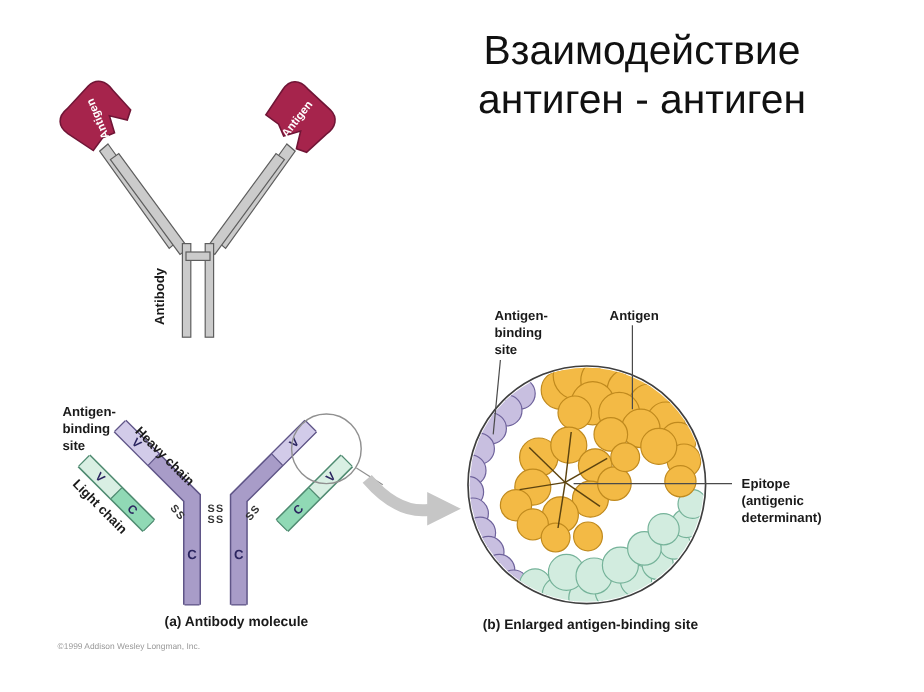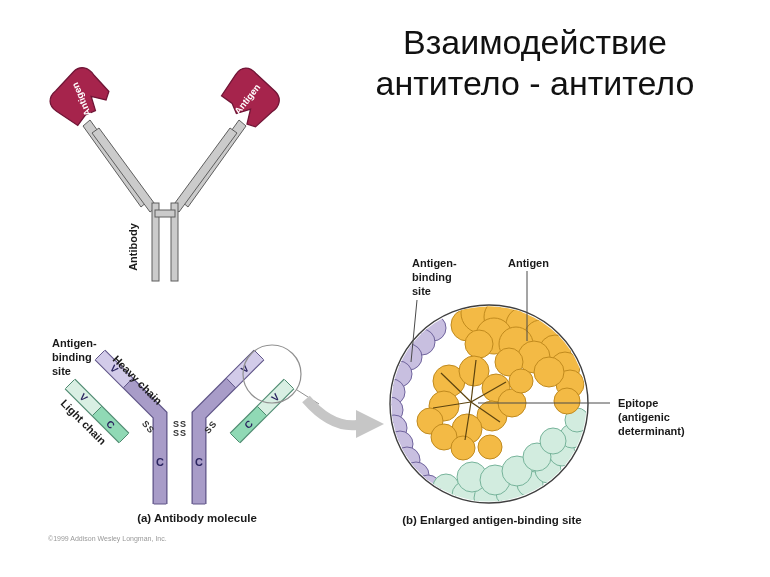--- a/index.html
+++ b/index.html
@@ -20,21 +20,21 @@
   .edge{stroke:#5f5587;stroke-width:1;}
   .gedge{stroke:#4e8a70;stroke-width:1;}
 </style>
 </head>
 <body>
 
 <div class="slide">
 
   <div class="title">
     <div>Взаимодействие</div>
-    <div>антитело - антитело</div>
+    <div>антиген - антиген</div>
   </div>
 
   <svg width="770" height="577" viewBox="0 0 770 577">
     <defs>
       <clipPath id="bigCircleClip">
           <circle cx="489" cy="404" r="97.5"></circle>
         </clipPath>
     </defs>
 
     <g>

